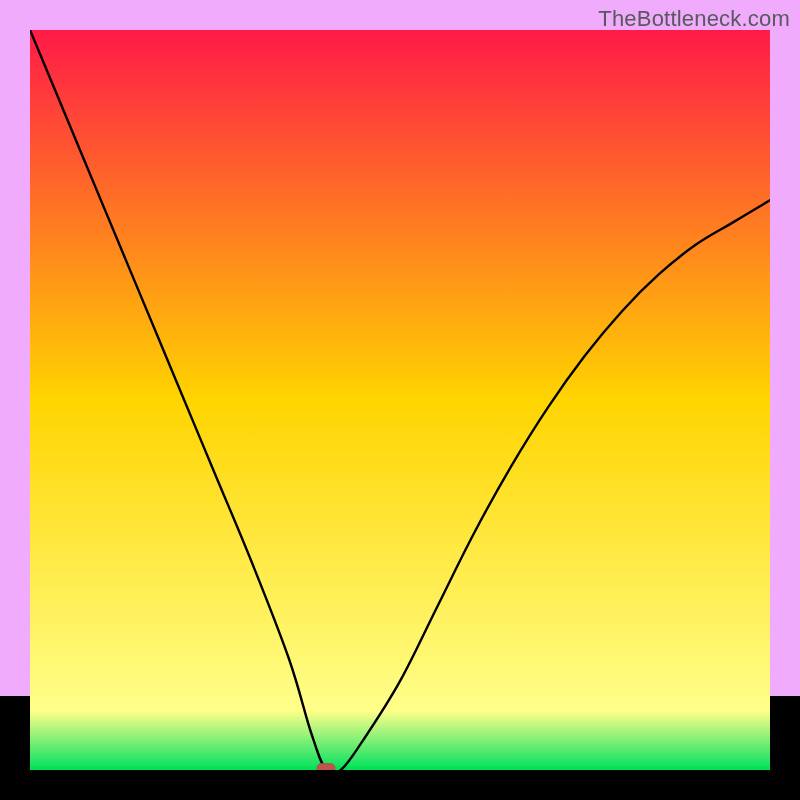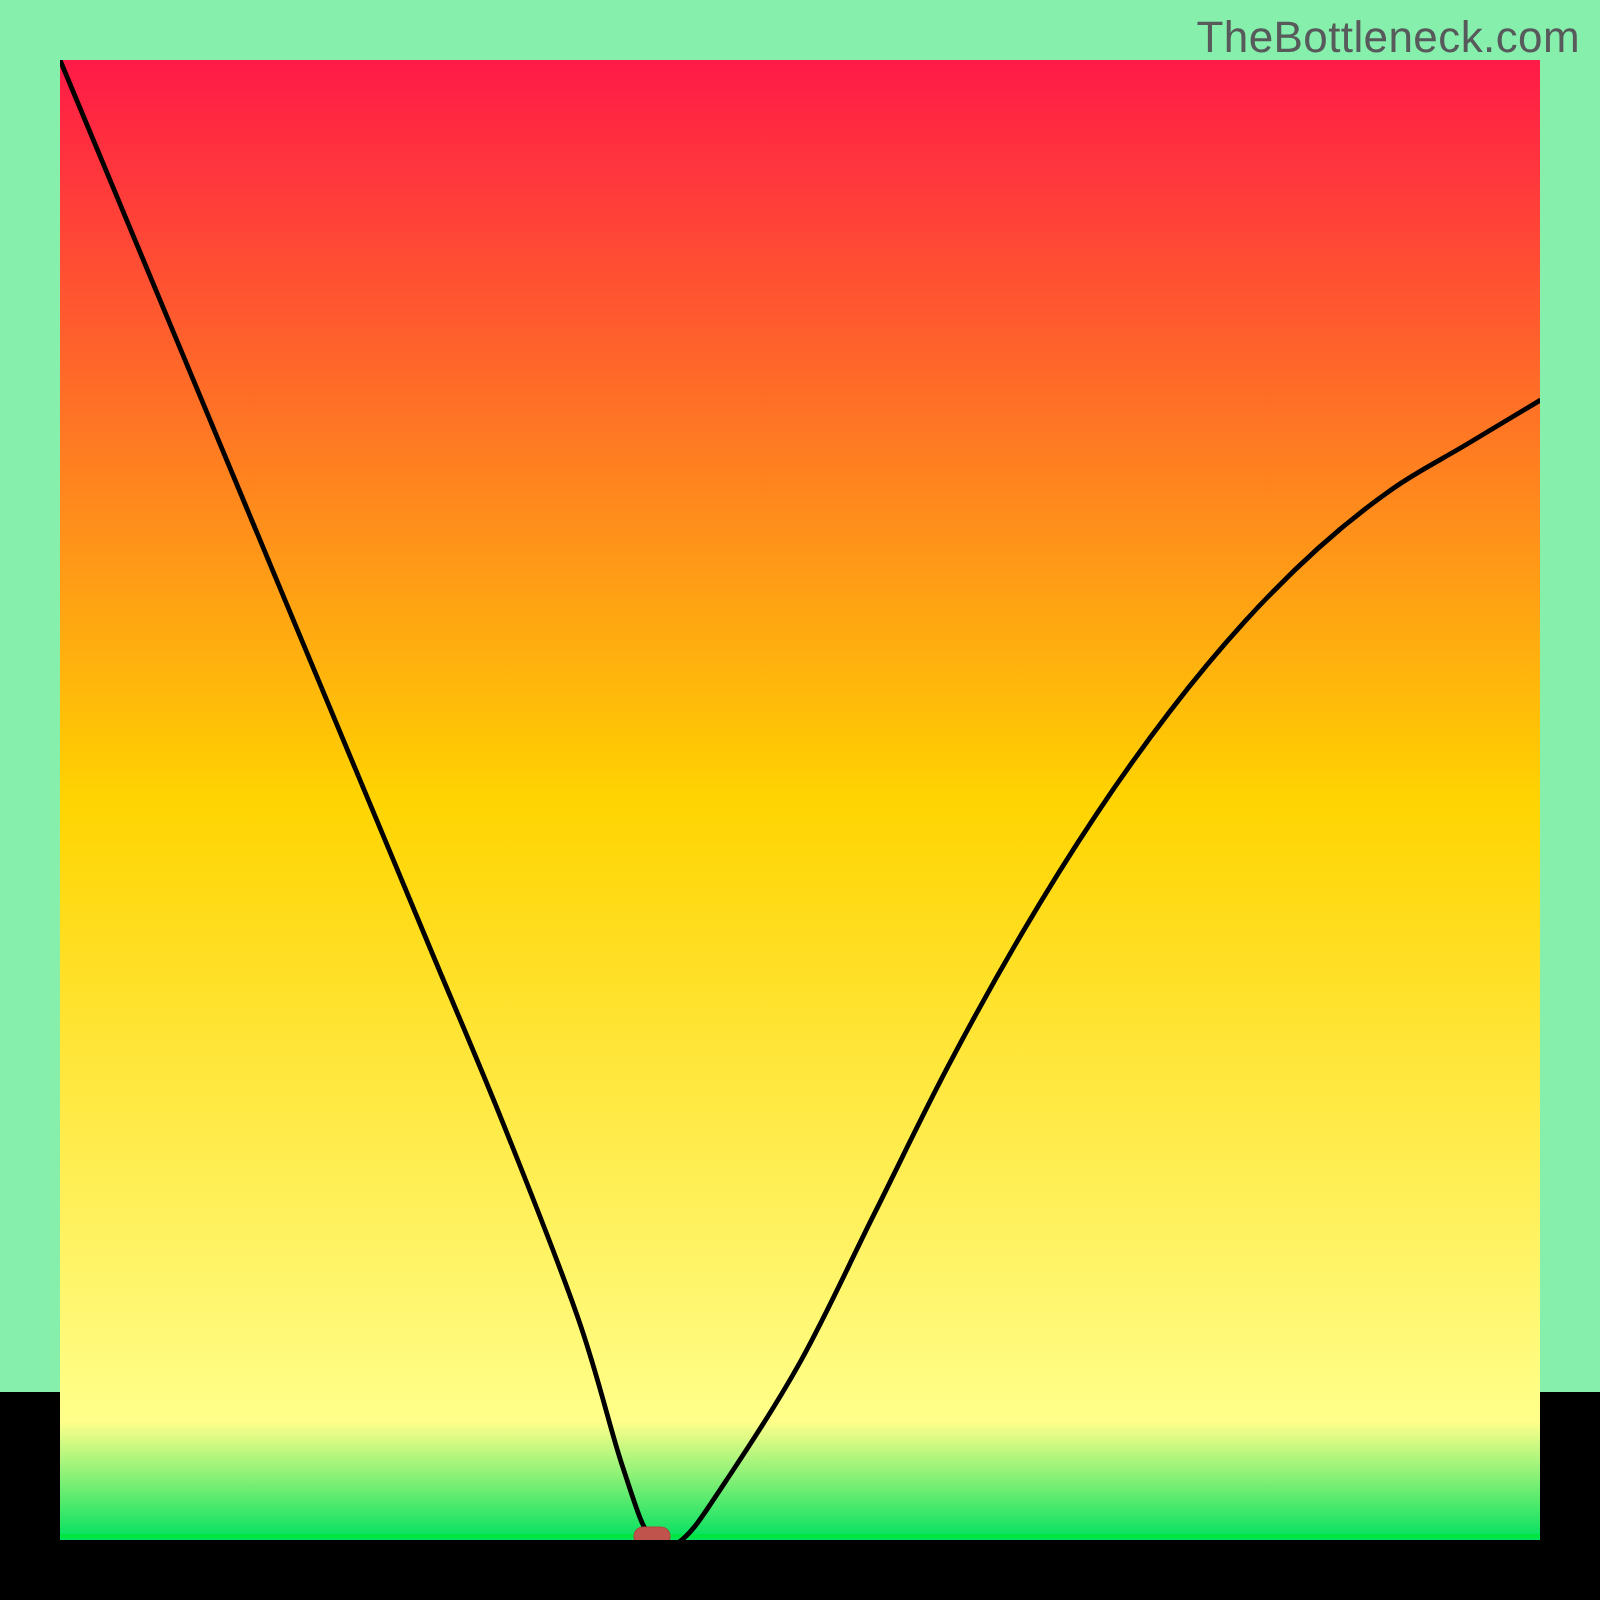--- a/index.html
+++ b/index.html
@@ -1,21 +1,21 @@
 <!DOCTYPE html>
 <html><head>
 <meta charset="utf-8">
 <style>
   * { margin: 0; padding: 0; box-sizing: border-box; }
   html, body { width: 800px; height: 800px; overflow: hidden; background: #000; }
   .frame {
     position: relative;
     width: 800px;
     height: 696px;
-    background: #86efac;
+    background: #f0abfc;
   }
   .watermark {
     position: absolute;
     top: 6px;
     right: 10px;
     font-family: Arial, Helvetica, sans-serif;
     font-size: 22px;
     font-weight: 500;
     color: #58595b;
     letter-spacing: 0.2px;

